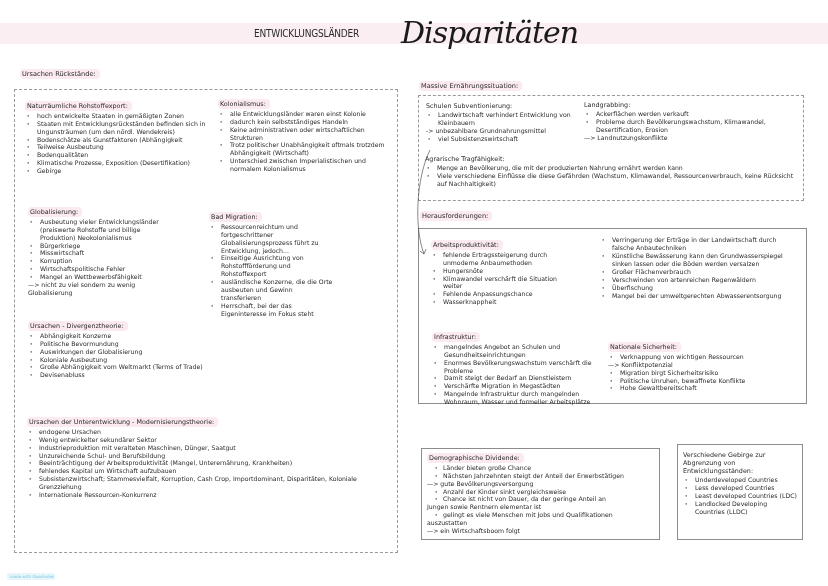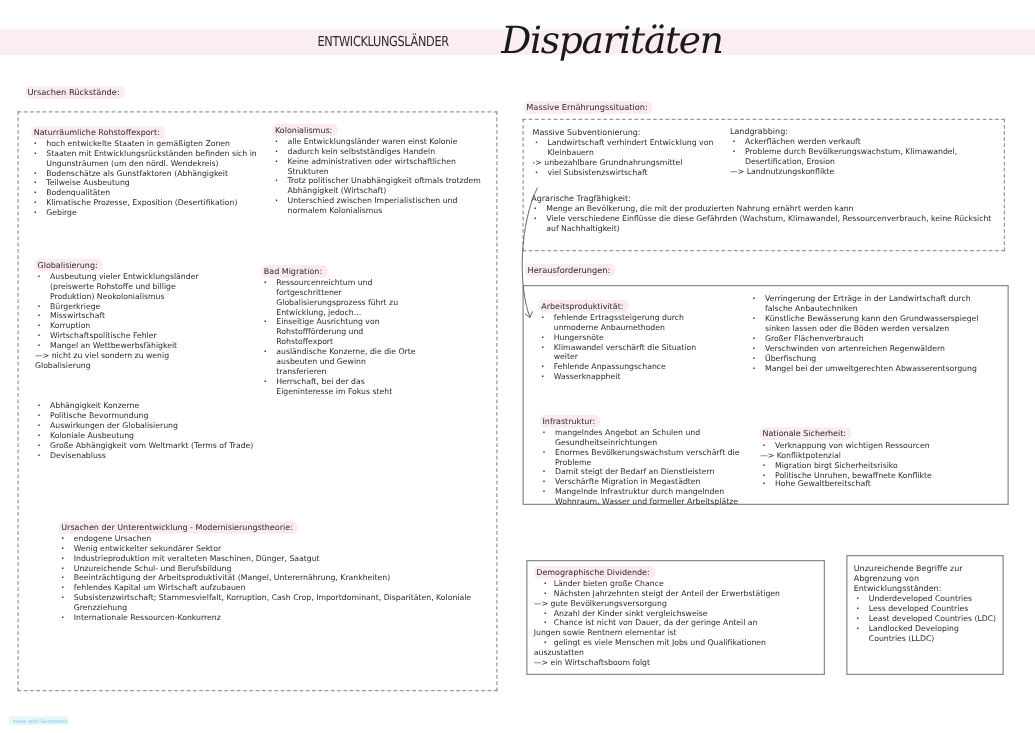--- a/index.html
+++ b/index.html
@@ -87,52 +87,53 @@
   <h4><span class="hl">Bad Migration:</span></h4>
   <ul>
     <li>Ressourcenreichtum und fortgeschrittener Globalisierungsprozess führt zu Entwicklung, jedoch...</li>
     <li>Einseitige Ausrichtung von Rohstoffförderung und Rohstoffexport</li>
     <li>ausländische Konzerne, die die Orte ausbeuten und Gewinn transferieren</li>
     <li>Herrschaft, bei der das Eigeninteresse im Fokus steht</li>
   </ul>
 </div>
 
 <div class="block" style="left:28px; top:321px; width:220px;">
+  <h4><span class="hl">Ursachen - Divergenztheorie:</span></h4>
   <ul>
     <li>Abhängigkeit Konzerne</li>
     <li>Politische Bevormundung</li>
     <li>Auswirkungen der Globalisierung</li>
     <li>Koloniale Ausbeutung</li>
     <li>Große Abhängigkeit vom Weltmarkt (Terms of Trade)</li>
     <li>Devisenabluss</li>
   </ul>
 </div>
 
-<div class="block" style="left:27px; top:417px; width:362px;margin-left:20px;">
+<div class="block" style="left:27px; top:417px; width:362px;">
   <h4><span class="hl">Ursachen der Unterentwicklung - Modernisierungstheorie:</span></h4>
   <ul>
     <li>endogene Ursachen</li>
     <li>Wenig entwickelter sekundärer Sektor</li>
     <li>Industrieproduktion mit veralteten Maschinen, Dünger, Saatgut</li>
     <li>Unzureichende Schul- und Berufsbildung</li>
     <li>Beeinträchtigung der Arbeitsproduktivität (Mangel, Unterernährung, Krankheiten)</li>
     <li>fehlendes Kapital um Wirtschaft aufzubauen</li>
     <li>Subsistenzwirtschaft; Stammesvielfalt, Korruption, Cash Crop, Importdominant, Disparitäten, Koloniale Grenzziehung</li>
     <li>Internationale Ressourcen-Konkurrenz</li>
   </ul>
 </div>
 
 <div class="sec-label" style="left:419px; top:81px;">
   <span class="hl">Massive Ernährungssituation:</span>
 </div>
 
 <div class="box dashed" style="left:418px; top:95px; width:386px; height:106px;"></div>
 
 <div class="block" style="left:426px; top:102px; width:160px;">
-  <h4>Massive Subventionierung:</h4>
+  <h4>Schulen Subventionierung:</h4>
   <ul>
     <li>Landwirtschaft verhindert Entwicklung von Kleinbauern</li>
     <li class="arrow">-&gt; unbezahlbare Grundnahrungsmittel</li>
     <li>viel Subsistenzswirtschaft</li>
   </ul>
 </div>
 
 <div class="block" style="left:584px; top:101px; width:210px;">
   <h4>Landgrabbing:</h4>
   <ul>
@@ -216,21 +217,21 @@
     <li class="indent2">Chance ist nicht von Dauer, da der geringe Anteil an</li>
     <li class="plain">Jungen sowie Rentnern elementar ist</li>
     <li class="indent2">gelingt es viele Menschen mit Jobs und Qualifikationen</li>
     <li class="plain">auszustatten</li>
     <li class="arrow">—&gt; ein Wirtschaftsboom folgt</li>
   </ul>
 </div>
 
 <div class="box solid" style="left:677px; top:444px; width:126px; height:96px;"></div>
 <div class="block" style="left:683px; top:451px; width:115px;">
-  <h4>Unzureichende Begriffe zur Abgrenzung von Entwicklungsständen:</h4>
+  <h4>Verschiedene Gebirge zur Abgrenzung von Entwicklungsständen:</h4>
   <ul>
     <li>Underdeveloped Countries</li>
     <li>Less developed Countries</li>
     <li>Least developed Countries (LDC)</li>
     <li>Landlocked Developing Countries (LLDC)</li>
   </ul>
 </div>
 
 <div class="watermark">made with Goodnotes</div>
 

